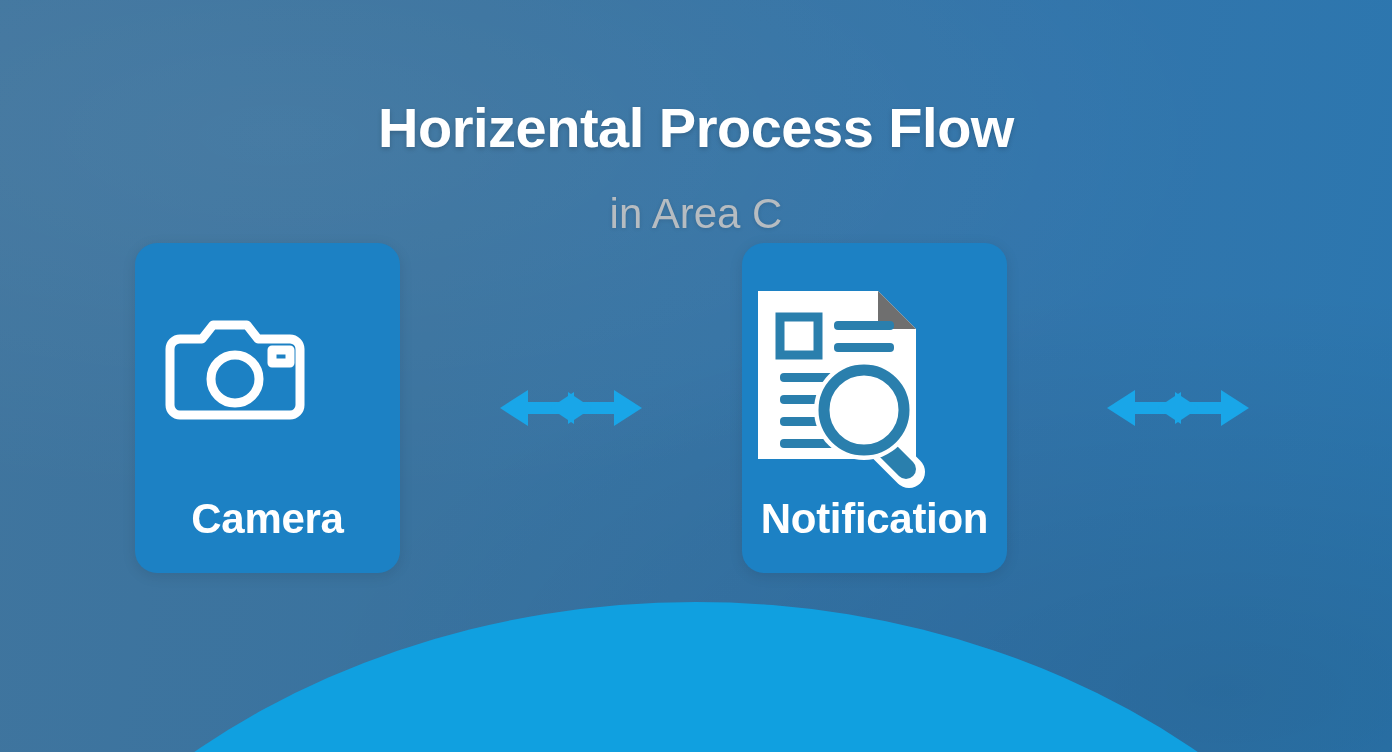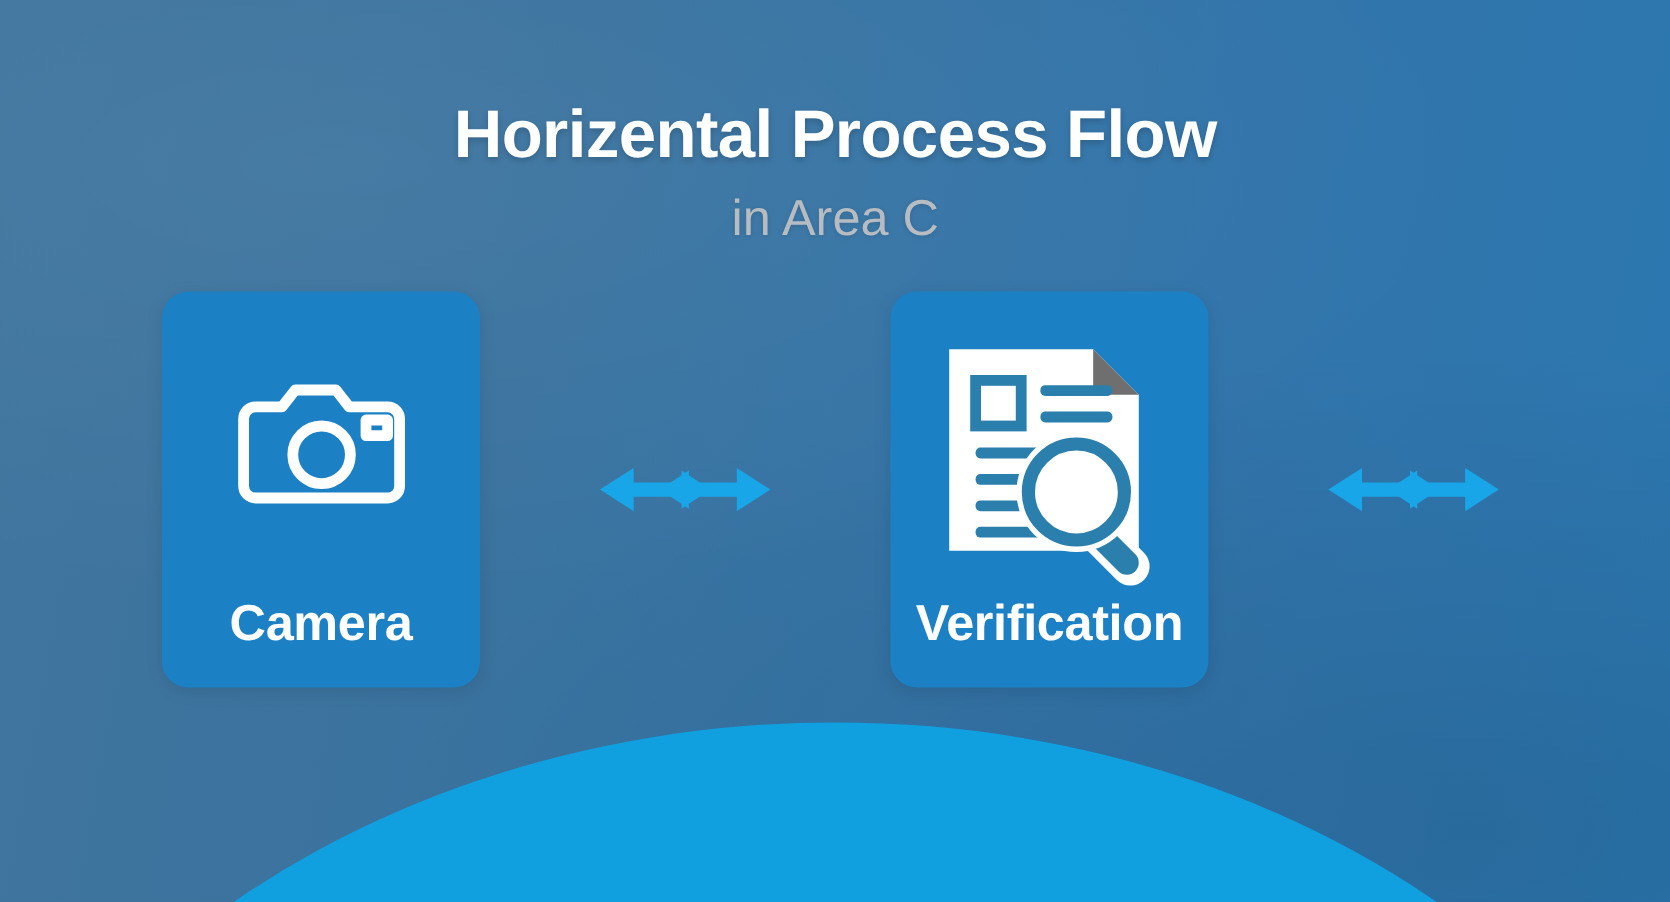--- a/index.html
+++ b/index.html
@@ -40,21 +40,21 @@
   }
   .header {
     position: absolute;
     top: 0;
     left: 0;
     width: 1392px;
     text-align: center;
     pointer-events: none;
   }
   .title {
-    margin: 0;
+    margin: 16px;
     padding-top: 84px;
     font-size: 56px;
     line-height: 1.0;
     font-weight: bold;
     color: #ffffff;
     letter-spacing: -0.5px;
     text-shadow: 0 2px 5px rgba(0,0,0,0.18);
   }
   .subtitle {
     margin: 0;
@@ -80,21 +80,21 @@
   .card {
     position: relative;
     width: 265px;
     height: 330px;
     flex: 0 0 265px;
     background: #1c81c4;
     border-radius: 22px;
     box-shadow: 0 3px 14px rgba(0,0,0,0.10);
     display: flex;
     flex-direction: column;
-    align-items: center;
+    align-items: flex-start;
     justify-content: flex-start;
   }
   .card-icon {
     margin-top: 42px;
     height: 180px;
     width: 200px;
     display: flex;
     align-items: center;
     justify-content: center;
   }
@@ -197,21 +197,21 @@
 
           <g>
             <path d="M124 156 L155 187" stroke="#ffffff" stroke-width="32" stroke-linecap="round"></path>
             <path d="M127 159 L152 184" stroke="#2a7fad" stroke-width="20" stroke-linecap="round"></path>
             <circle cx="110" cy="125" r="50" fill="#ffffff"></circle>
             <circle cx="110" cy="125" r="40" fill="none" stroke="#2a7fad" stroke-width="11"></circle>
             <circle cx="110" cy="125" r="31" fill="#ffffff"></circle>
           </g>
         </svg>
       </div>
-      <div class="card-label c1">Verification</div>
+      <div class="card-label c1">Notification</div>
     </div>
 
     <div class="connector">
       <svg width="146" height="46" viewBox="0 0 146 46" aria-hidden="true">
         <g fill="#19a6e8">
           <rect x="18" y="17" width="112" height="12" rx="1"></rect>
           <path d="M2 23 L30 5 L30 41 Z"></path>
           <path d="M144 23 L116 5 L116 41 Z"></path>
           <path d="M52 23 L76 7 L76 39 Z"></path>
           <path d="M94 23 L70 7 L70 39 Z"></path>

